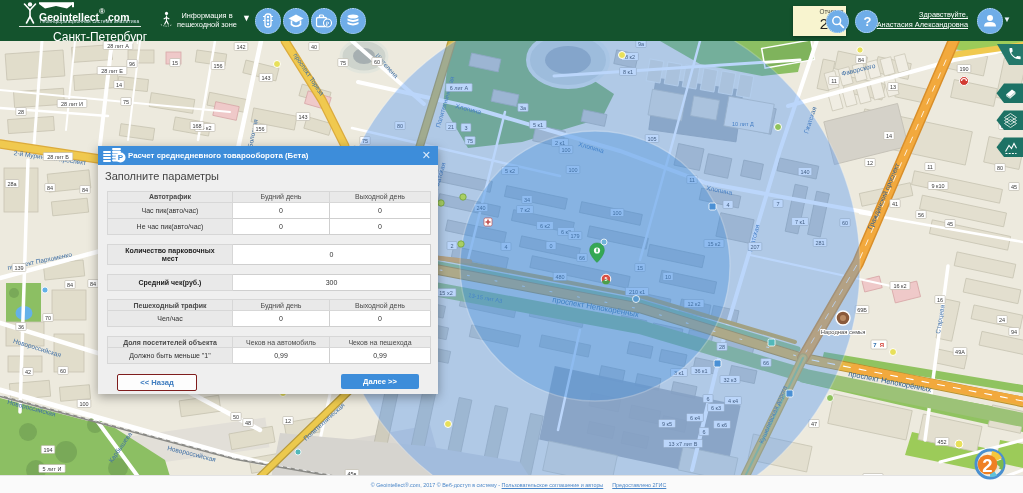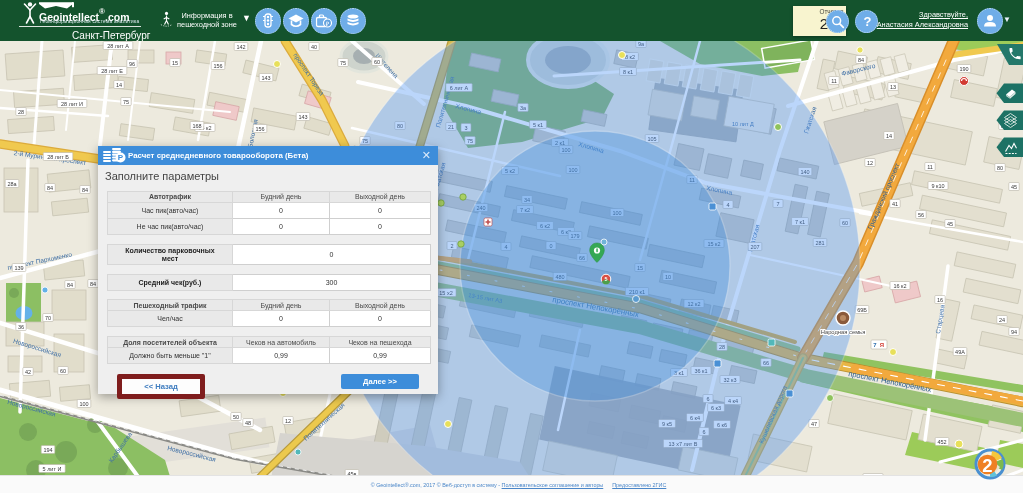--- a/index.html
+++ b/index.html
@@ -5,21 +5,21 @@
   body{width:1023px;height:493px;overflow:hidden;font-family:"Liberation Sans",sans-serif;}
   #page{position:relative;width:1023px;height:493px;overflow:hidden;background:#ece9dd;}
   #map{position:absolute;left:0;top:0;}
   
   #hdr{position:absolute;left:0;top:0;width:1023px;height:41px;background:#14532d;z-index:20;}
   #logo{position:absolute;left:0;top:0;color:#fff;}
   #logofig{position:absolute;left:22px;top:1px;}
   #logotxt{position:absolute;left:39px;top:7px;font-size:10.5px;line-height:9px;font-weight:bold;letter-spacing:0px;white-space:nowrap;}
   #logosub{position:absolute;left:40px;top:19.2px;font-size:4.7px;color:#e8f1fa;white-space:nowrap;letter-spacing:.3px;}
   #logoline{position:absolute;left:19px;top:26px;width:122px;height:1px;background:rgba(255,255,255,.85);}
-  #logocity{position:absolute;left:53px;top:29.5px;font-size:10px;color:#fff;white-space:nowrap;margin-left:19px;}
+  #logocity{position:absolute;left:53px;top:29.5px;font-size:12px;color:#fff;white-space:nowrap;}
   #pedinfo{position:absolute;left:176px;top:11px;width:62px;text-align:center;color:#fff;font-size:7.4px;line-height:9px;}
   #caret1{position:absolute;left:242px;top:13px;color:#fff;font-size:9px;}
   .cbtn{position:absolute;top:8px;width:26px;height:26px;border-radius:50%;background:#6fade8;border:1px dotted rgba(255,255,255,.55);box-sizing:border-box;}
   .cbtn svg{position:absolute;left:50%;top:50%;transform:translate(-50%,-50%);}
   #repbox{position:absolute;left:793px;top:6px;width:29px;height:30px;background:#f8f4cf;box-shadow:0 1px 3px rgba(0,0,0,.35);text-align:center;padding-left:24px;}
   #repbox .t1{font-size:6.3px;color:#44443c;margin-top:2px;}
   #repbox .t2{font-size:15px;color:#22221e;margin-top:0px;letter-spacing:-.5px;}
   #hello{position:absolute;right:55px;top:10px;text-align:right;color:#fff;font-size:7.4px;line-height:10px;text-decoration:underline;}
   #ucaret{position:absolute;left:1003px;top:15px;color:#eaf2fb;font-size:8px;}
   
@@ -27,21 +27,21 @@
   #mhead{position:absolute;left:0;top:0;width:340px;height:19px;background:#3d8dda;}
   #mtitle{position:absolute;left:30px;top:5px;color:#fff;font-size:7.9px;font-weight:bold;}
   #mx{position:absolute;right:7px;top:3px;color:#dceafa;font-size:11px;font-weight:normal;}
   #mfill{position:absolute;left:7px;top:24px;color:#444;font-size:11px;}
   .tbl{position:absolute;left:9px;width:324px;border-collapse:collapse;table-layout:fixed;font-size:7px;color:#333;}
   .tbl td{border:1px solid #d7d7d7;text-align:center;padding:0;background:#e9e9e9;}
   .tbl td.w{background:#fff;border:1px solid #cfcfcf;}
   .tbl .hr td{height:10px;background:#e9e9e9;color:#4a4a4a;}
   .tbl .dr td{height:15px;}
   .tbl .b{font-weight:bold;color:#222;}
-  #btn-back{position:absolute;left:19px;top:228px;width:78px;height:15px;background:#fdfdfd;border:5px solid #7f1d1d;color:#3e7cbf;font-size:7.6px;font-weight:bold;text-align:center;line-height:15px;border-radius:2px;}
+  #btn-back{position:absolute;left:19px;top:228px;width:78px;height:15px;background:#fdfdfd;border:1px solid #7f1d1d;color:#3e7cbf;font-size:7.6px;font-weight:bold;text-align:center;line-height:15px;border-radius:2px;}
   #btn-next{position:absolute;right:19px;top:228px;width:78px;height:15px;background:#3d8dda;color:#fff;font-size:7.6px;font-weight:bold;text-align:center;line-height:15px;border-radius:2px;margin-left:24px;}
   
   #ftr{position:absolute;left:0;top:475px;width:1023px;height:18px;background:#fafafa;border-top:1px solid #e3e3e3;z-index:20;text-align:center;font-size:5.4px;color:#4a86c8;padding-left:14px;box-sizing:border-box;}
   #ftr .in{margin-top:6px;}
   #ftr u{text-decoration:underline;}
   
   #tabs{position:absolute;left:0;top:0;z-index:25;}
 </style></head>
 <body>
 <div id="page">

